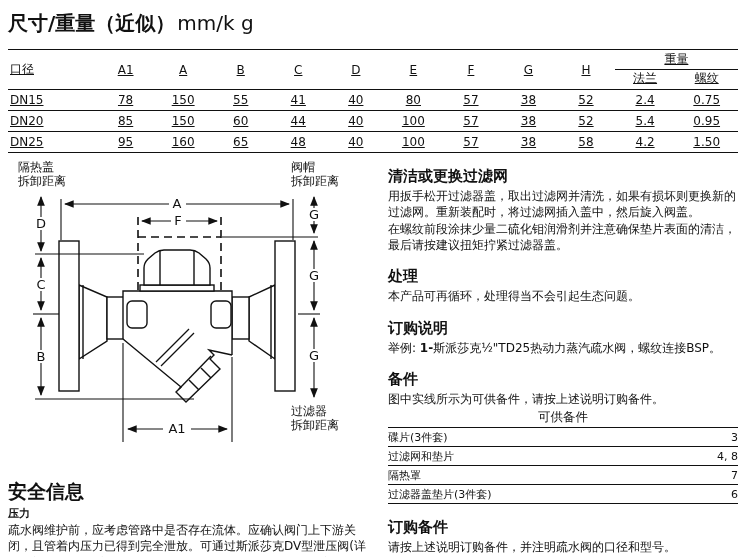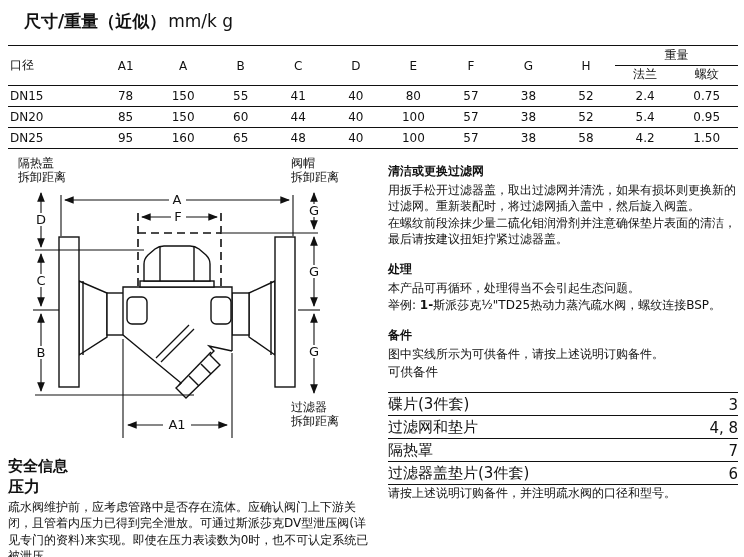--- a/index.html
+++ b/index.html
@@ -3,46 +3,46 @@
 <meta charset="utf-8">
 <style>
   html,body{margin:0;padding:0;background:#fff;}
   .page{
     width:744px;height:557px;box-sizing:border-box;
     padding:6px 6px 0 8px;background:#fff;color:#111;
     font-family:"DejaVu Sans","Liberation Sans",sans-serif;
     overflow:hidden;position:relative;
   }
   
-  .title{font-size:17px;margin:4px 0 12px 16px;font-weight:normal;}
+  .title{font-size:20px;margin:4px 0 12px 0;font-weight:normal;}
   .title .b{font-weight:bold;}
   .title .u{font-weight:normal;margin-left:2px;}
   
   table.dims{width:730px;border-collapse:collapse;font-size:12px;
-    border-top:1.5px solid #111;border-bottom:1.5px solid #111;}
+    border-top:1.5px solid #111;border-bottom:1.5px solid #111;text-decoration:underline;}
   table.dims th{font-weight:normal;padding:2px 2px;text-align:center;vertical-align:middle;}
   table.dims th.l, table.dims td.l{text-align:left;padding-left:2px;}
   table.dims th.wt{border-bottom:1px solid #111;padding:1px 2px;}
   table.dims th.sub{padding:0 2px 2px 2px;}
   table.dims td{padding:3px 2px;text-align:center;border-top:1.2px solid #111;}
   
   .cols{display:flex;gap:16px;margin-top:6px;}
   .leftcol{width:364px;flex:none;}
   .rightcol{flex:1;min-width:0;}
   
-  h3.sec{font-size:12px;margin:14px 0 2px 0;font-family:Liberation Serif, serif;}
+  h3.sec{font-size:15px;margin:14px 0 2px 0;font-family:Liberation Serif, serif;}
   h3.first{margin-top:8px;}
   p.body{font-size:12px;line-height:1.36;margin:0;}
   .bold{font-weight:bold;}
   
-  .safety h2{font-size:15px;margin:2px 0 1px 0;}
-  .safety h4{font-size:16px;margin:0 0 1px 0;}
-  
-  .spares-title{font-size:12.5px;border-bottom:1.2px solid #111;padding-bottom:11px;margin-top:2px;}
-  table.spares{width:100%;border-collapse:collapse;font-size:15px;}
+  .safety h2{font-size:19px;margin:20px 0 1px 0;}
+  .safety h4{font-size:11px;margin:0 0 1px 0;}
+  
+  .spares-title{font-size:12.5px;border-bottom:1.2px solid #111;padding-bottom:1px;margin-top:2px;text-align:center;}
+  table.spares{width:100%;border-collapse:collapse;font-size:11px;}
   table.spares td{padding:2px 0 1px 0;border-bottom:1.2px solid #111;}
   table.spares tr:last-child td{border-bottom:1.6px solid #111;}
   table.spares td.num{text-align:right;width:42px;}
   
   svg text{font-family:"DejaVu Sans","Liberation Sans",sans-serif;}
   svg .dimtxt{font-size:13px;fill:#111;}
   svg .cntxt{font-size:12px;fill:#111;}
 </style>
 </head>
 <body>
@@ -245,20 +245,21 @@
 
     <div class="rightcol">
 
       <h3 class="sec first">清洁或更换过滤网</h3>
       <p class="body">用扳手松开过滤器盖，取出过滤网并清洗，如果有损坏则更换新的过滤网。重新装配时，将过滤网插入盖中，然后旋入阀盖。</p>
       <p class="body">在螺纹前段涂抹少量二硫化钼润滑剂并注意确保垫片表面的清洁，最后请按建议扭矩拧紧过滤器盖。</p>
 
       <h3 class="sec">处理</h3>
       <p class="body">本产品可再循环，处理得当不会引起生态问题。</p>
 
+      <h3 class="sec">订购说明</h3>
       <p class="body"><span>举例: </span><span class="bold">1-</span><span>斯派莎克½"TD25热动力蒸汽疏水阀，螺纹连接BSP。</span></p>
 
       <h3 class="sec">备件</h3>
       <p class="body">图中实线所示为可供备件，请按上述说明订购备件。</p>
       <div class="spares-title">可供备件</div>
       <table class="spares">
         <tbody>
             <tr>
           <td>碟片(3件套)</td>
           <td class="num">3</td>
@@ -271,18 +272,19 @@
           <td>隔热罩</td>
           <td class="num">7</td>
         </tr>
         <tr>
           <td>过滤器盖垫片(3件套)</td>
           <td class="num">6</td>
         </tr>
       </tbody>
         </table>
 
+      <h3 class="sec">订购备件</h3>
       <p class="body">请按上述说明订购备件，并注明疏水阀的口径和型号。</p>
       <p class="body"></p>
 
     </div>
   </div>
 </div>
 
 </body></html>

